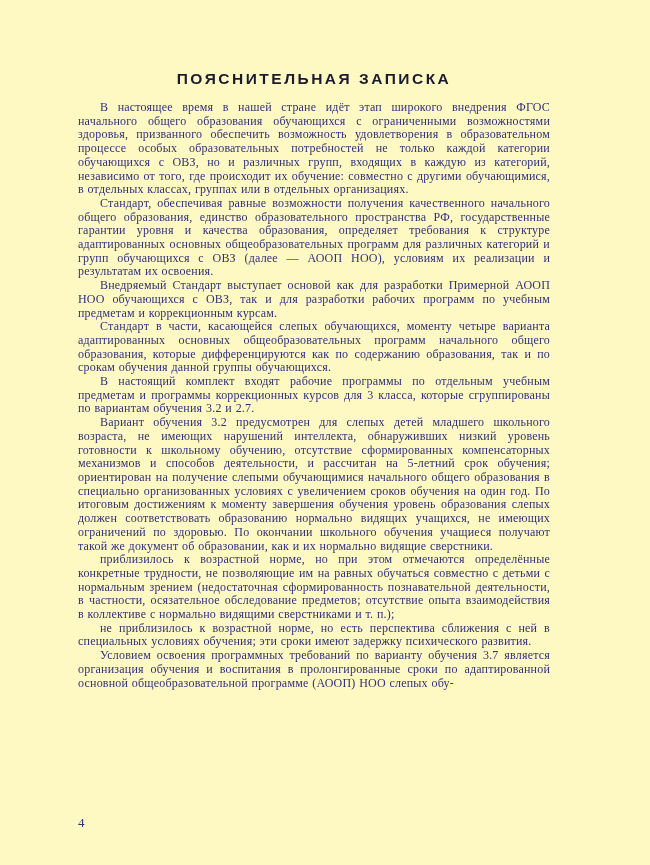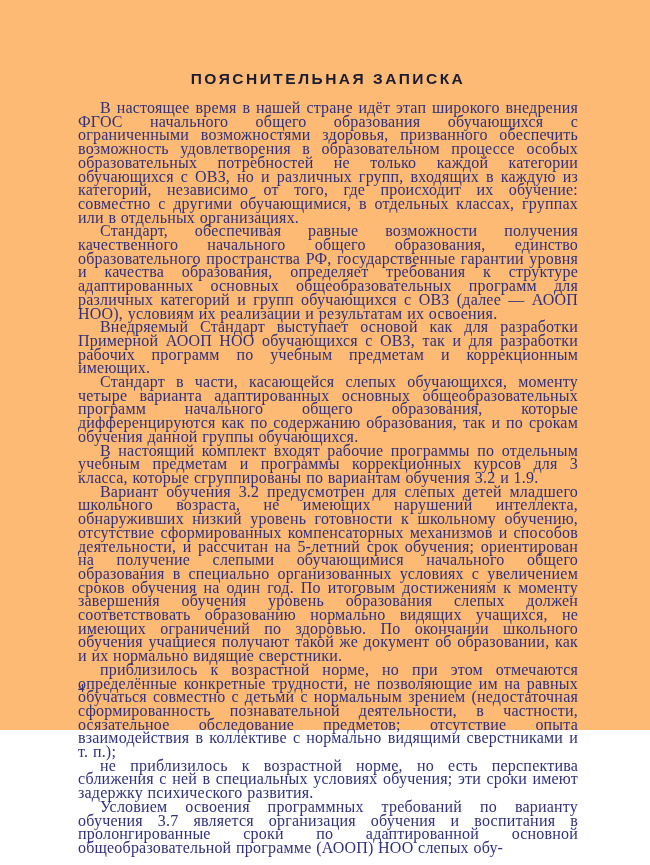--- a/index.html
+++ b/index.html
@@ -7,40 +7,40 @@
   html, body {
     width: 650px;
     height: 865px;
     background: #ffffff;
     overflow: hidden;
   }
 
   .page {
     position: relative;
     width: 650px;
-    height: 730px;
-    background: #fdba74;
-    padding: 70px 72px 0 78px;
+    height: 865px;
+    background: #fef9c3;
+    padding: 70px 100px 0 78px;
     font-family: "Liberation Serif", "DejaVu Serif", serif;
     color: var(--ink, #30307c);
   }
 
   .title {
     font-family: "Liberation Sans", "DejaVu Sans", sans-serif;
     font-size: 15.5px;
     font-weight: bold;
     letter-spacing: 2.5px;
     text-align: center;
     color: var(--title-ink, #1b1b30);
     margin-bottom: 13px;
     white-space: nowrap;
   }
 
   .body-text p {
-    font-size: 16px;
+    font-size: 12px;
     line-height: 13.7px;
     text-align: justify;
     text-indent: 22px;
     letter-spacing: 0.2px;
     word-spacing: 0.5px;
     color: var(--ink, #30307c);
   }
 
   .page-number {
     position: absolute;
@@ -54,23 +54,23 @@
 </head>
 <body>
 
 <div class="page">
 
   <h1 class="title">ПОЯСНИТЕЛЬНАЯ ЗАПИСКА</h1>
 
   <div class="body-text">
     <p>В настоящее время в нашей стране идёт этап широкого внедрения ФГОС начального общего образования обучающихся с ограниченными возможностями здоровья, призванного обеспечить возможность удовлетворения в образовательном процессе особых образовательных потребностей не только каждой категории обучающихся с ОВЗ, но и различных групп, входящих в каждую из категорий, независимо от того, где происходит их обучение: совместно с другими обучающимися, в отдельных классах, группах или в отдельных организациях.</p>
     <p>Стандарт, обеспечивая равные возможности получения качественного начального общего образования, единство образовательного пространства РФ, государственные гарантии уровня и качества образования, определяет требования к структуре адаптированных основных общеобразовательных программ для различных категорий и групп обучающихся с ОВЗ (далее — АООП НОО), условиям их реализации и результатам их освоения.</p>
-    <p>Внедряемый Стандарт выступает основой как для разработки Примерной АООП НОО обучающихся с ОВЗ, так и для разработки рабочих программ по учебным предметам и коррекционным имеющих.</p>
+    <p>Внедряемый Стандарт выступает основой как для разработки Примерной АООП НОО обучающихся с ОВЗ, так и для разработки рабочих программ по учебным предметам и коррекционным курсам.</p>
     <p>Стандарт в части, касающейся слепых обучающихся, моменту четыре варианта адаптированных основных общеобразовательных программ начального общего образования, которые дифференцируются как по содержанию образования, так и по срокам обучения данной группы обучающихся.</p>
-    <p>В настоящий комплект входят рабочие программы по отдельным учебным предметам и программы коррекционных курсов для 3 класса, которые сгруппированы по вариантам обучения 3.2 и 1.9.</p>
+    <p>В настоящий комплект входят рабочие программы по отдельным учебным предметам и программы коррекционных курсов для 3 класса, которые сгруппированы по вариантам обучения 3.2 и 2.7.</p>
     <p>Вариант обучения 3.2 предусмотрен для слепых детей младшего школьного возраста, не имеющих нарушений интеллекта, обнаруживших низкий уровень готовности к школьному обучению, отсутствие сформированных компенсаторных механизмов и способов деятельности, и рассчитан на 5-летний срок обучения; ориентирован на получение слепыми обучающимися начального общего образования в специально организованных условиях с увеличением сроков обучения на один год. По итоговым достижениям к моменту завершения обучения уровень образования слепых должен соответствовать образованию нормально видящих учащихся, не имеющих ограничений по здоровью. По окончании школьного обучения учащиеся получают такой же документ об образовании, как и их нормально видящие сверстники.</p>
     <p>приблизилось к возрастной норме, но при этом отмечаются определённые конкретные трудности, не позволяющие им на равных обучаться совместно с детьми с нормальным зрением (недостаточная сформированность познавательной деятельности, в частности, осязательное обследование предметов; отсутствие опыта взаимодействия в коллективе с нормально видящими сверстниками и т. п.);</p>
     <p>не приблизилось к возрастной норме, но есть перспектива сближения с ней в специальных условиях обучения; эти сроки имеют задержку психического развития.</p>
     <p>Условием освоения программных требований по варианту обучения 3.7 является организация обучения и воспитания в пролонгированные сроки по адаптированной основной общеобразовательной программе (АООП) НОО слепых обу-</p>
   </div>
 
   <div class="page-number">4</div>
 
 </div>
 

